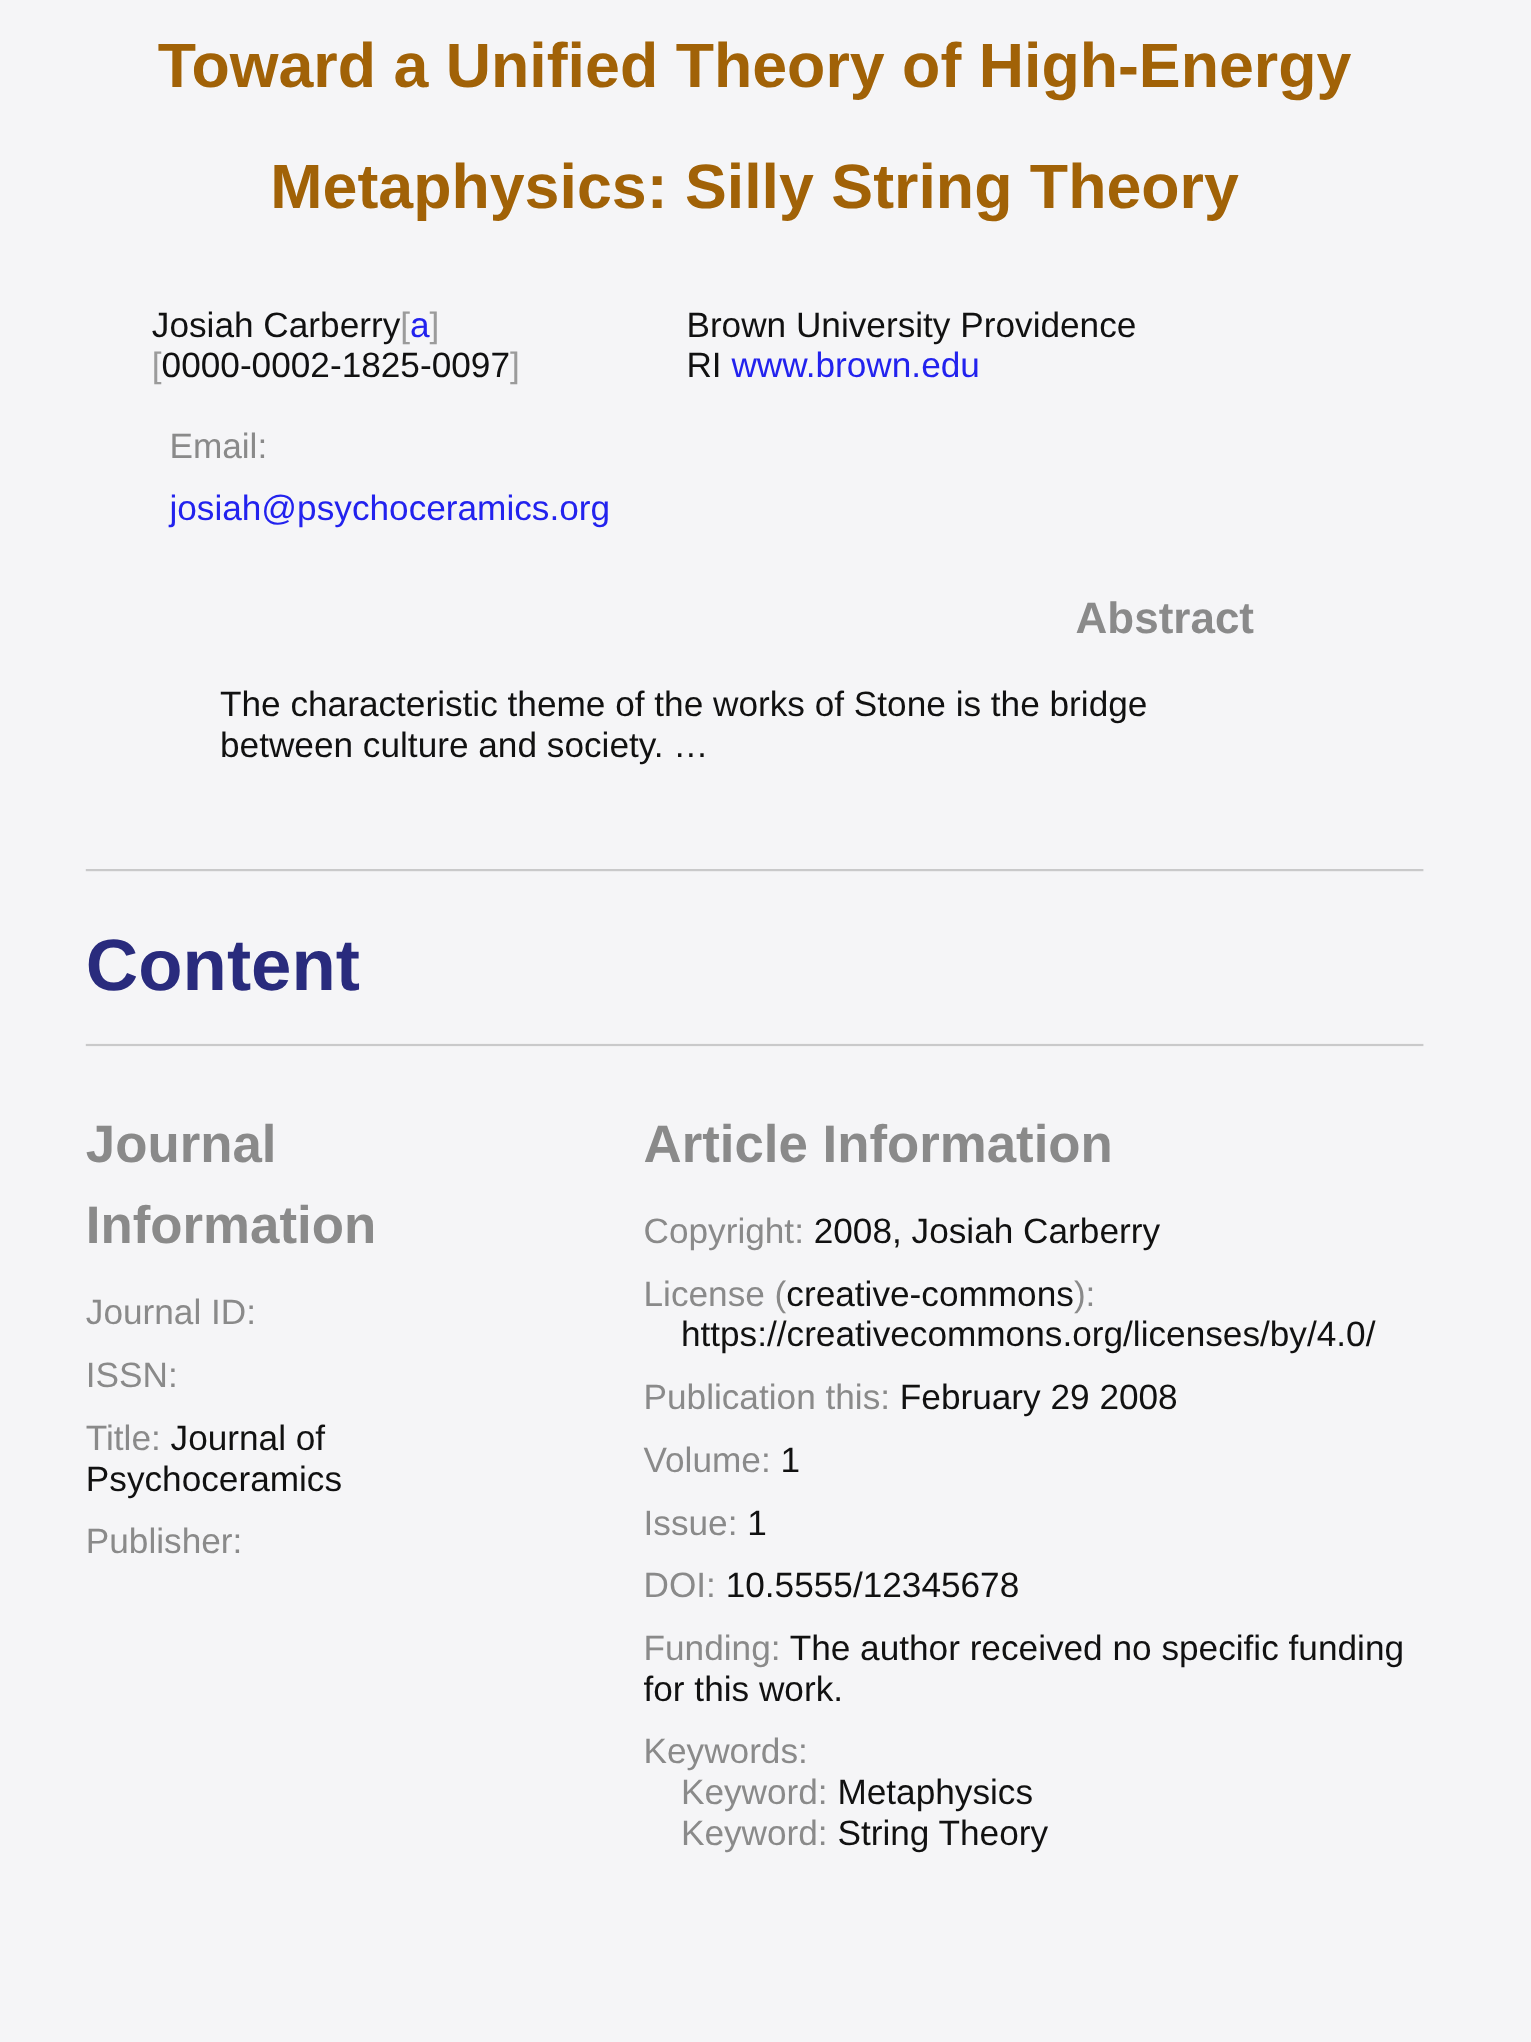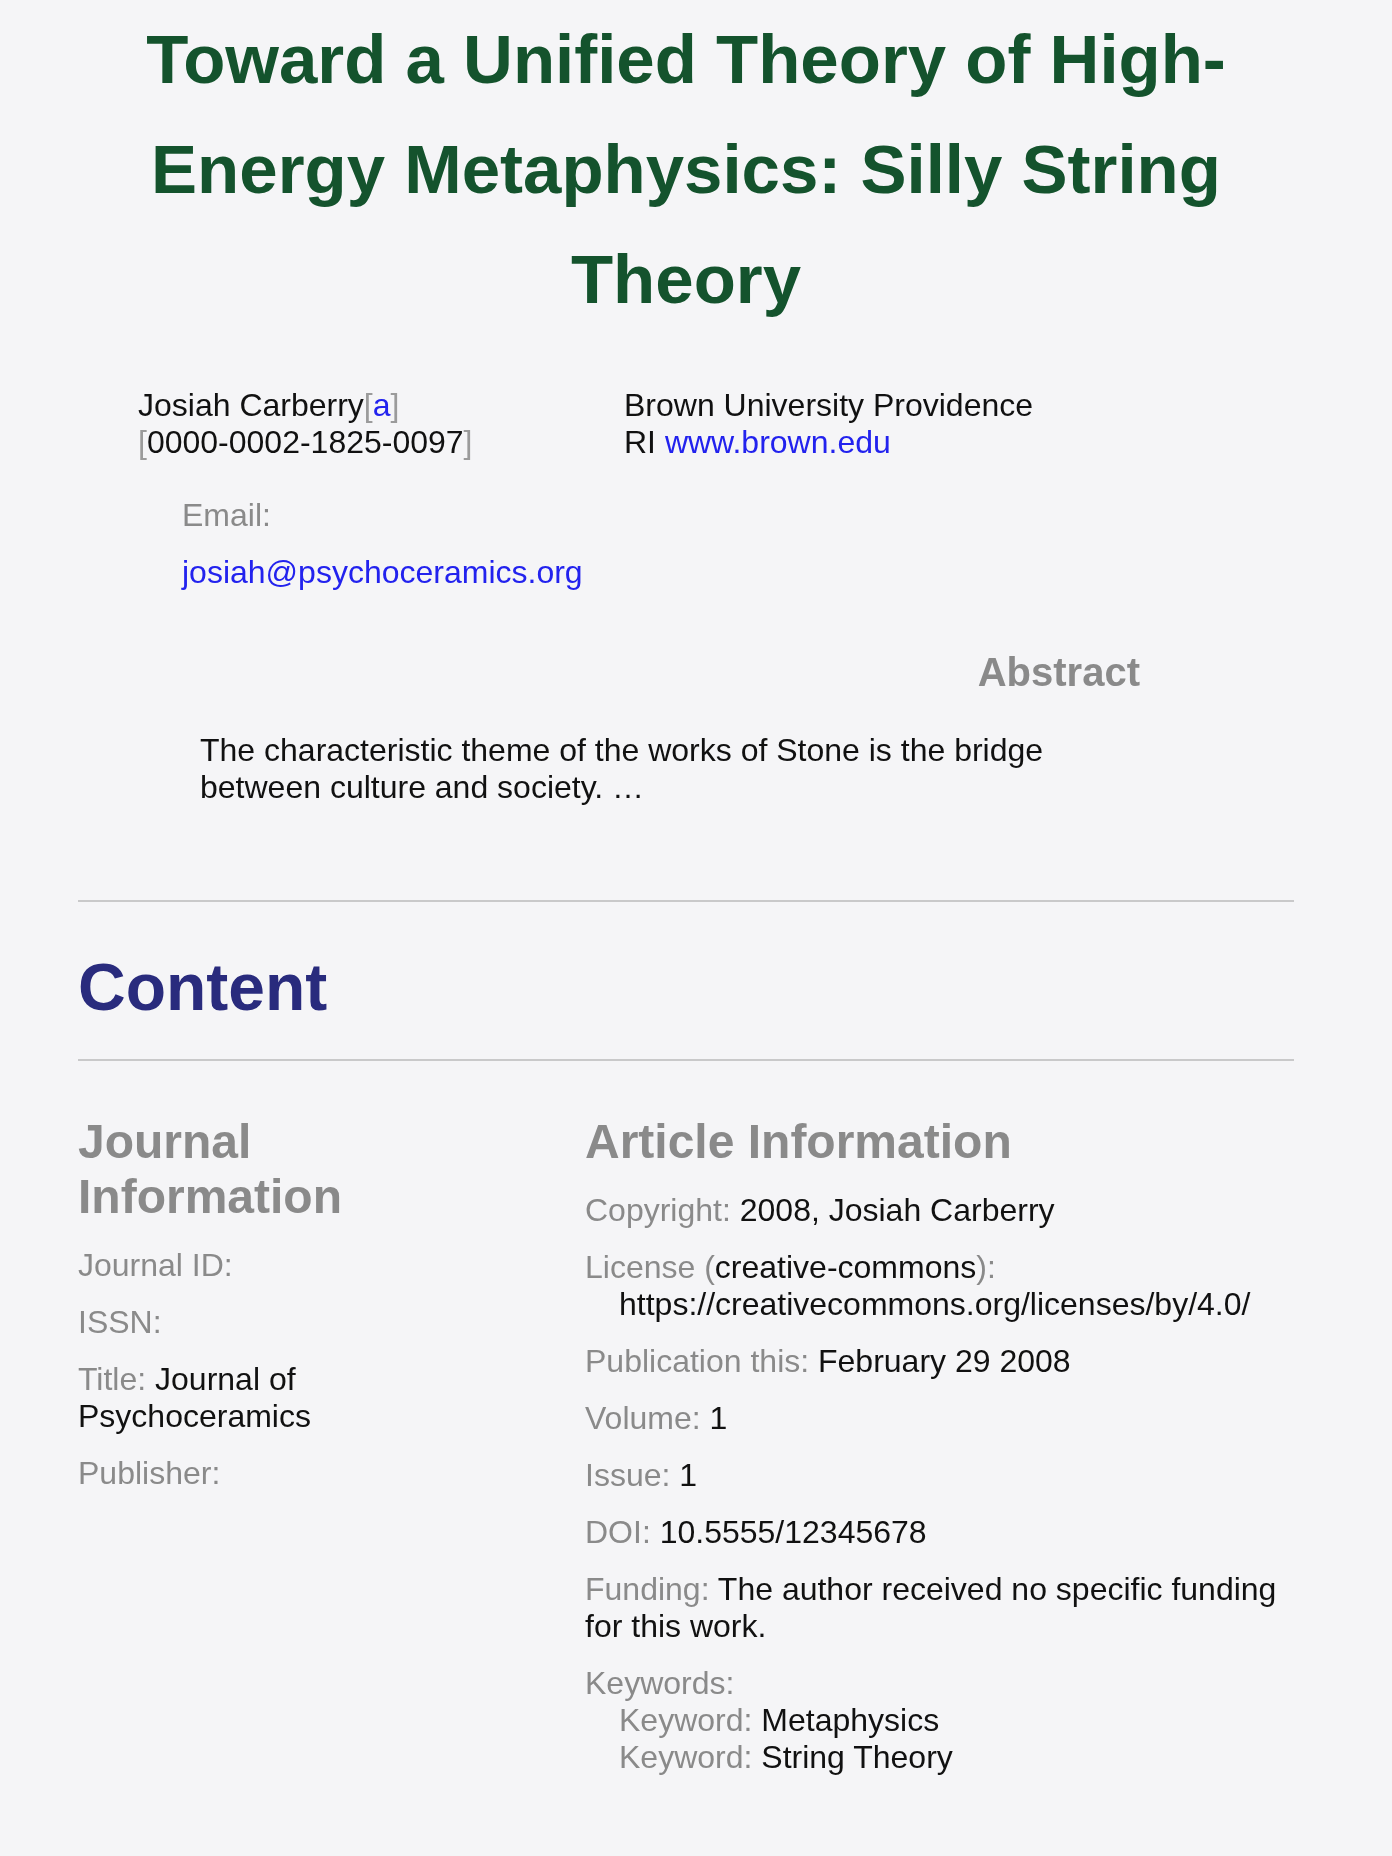--- a/index.html
+++ b/index.html
@@ -14,36 +14,36 @@
     font-family:"Liberation Sans", sans-serif;
     font-size:32px;
     line-height:37px;
     overflow:hidden;
   }
   a { color:#2222ee; text-decoration:none; cursor:pointer; }
   .gray { color:#8a8a8a; }
   .bracket { color:#9b9b9b; }
 
   h1.article-title {
-    font-size:69px;
+    font-size:57px;
     line-height:110px;
     font-weight:bold;
     text-align:center;
-    color:#14532d;
+    color:#a16207;
     margin:0;
   }
 
   .authors {
     display:grid;
     grid-template-columns:486px 1fr;
     margin:52px 0 36px 60px;
   }
   .authors p { margin:0; }
 
-  .email-block { margin-left:104px; }
+  .email-block { margin-left:76px; }
   .email-block p { margin:0 0 20px; }
 
   .abstract { margin-left:122px; max-width:940px; }
   .abstract h3 {
     font-size:40px;
     line-height:46px;
     color:#8a8a8a;
     margin:58px 0 37px;
     font-weight:bold;
     text-align:right;
@@ -67,21 +67,21 @@
 
   .info-grid {
     display:grid;
     grid-template-columns:425px 1fr;
     column-gap:82px;
     margin-top:53px;
     align-items:start;
   }
   .info-grid h2 {
     font-size:48px;
-    line-height:55px;
+    line-height:74px;
     font-weight:bold;
     color:#8a8a8a;
     margin:0 0 23px;
   }
   .info-grid p { margin:0 0 20px; }
   .indent { padding-left:34px; }
 </style>
 </head>
 <body>
 

